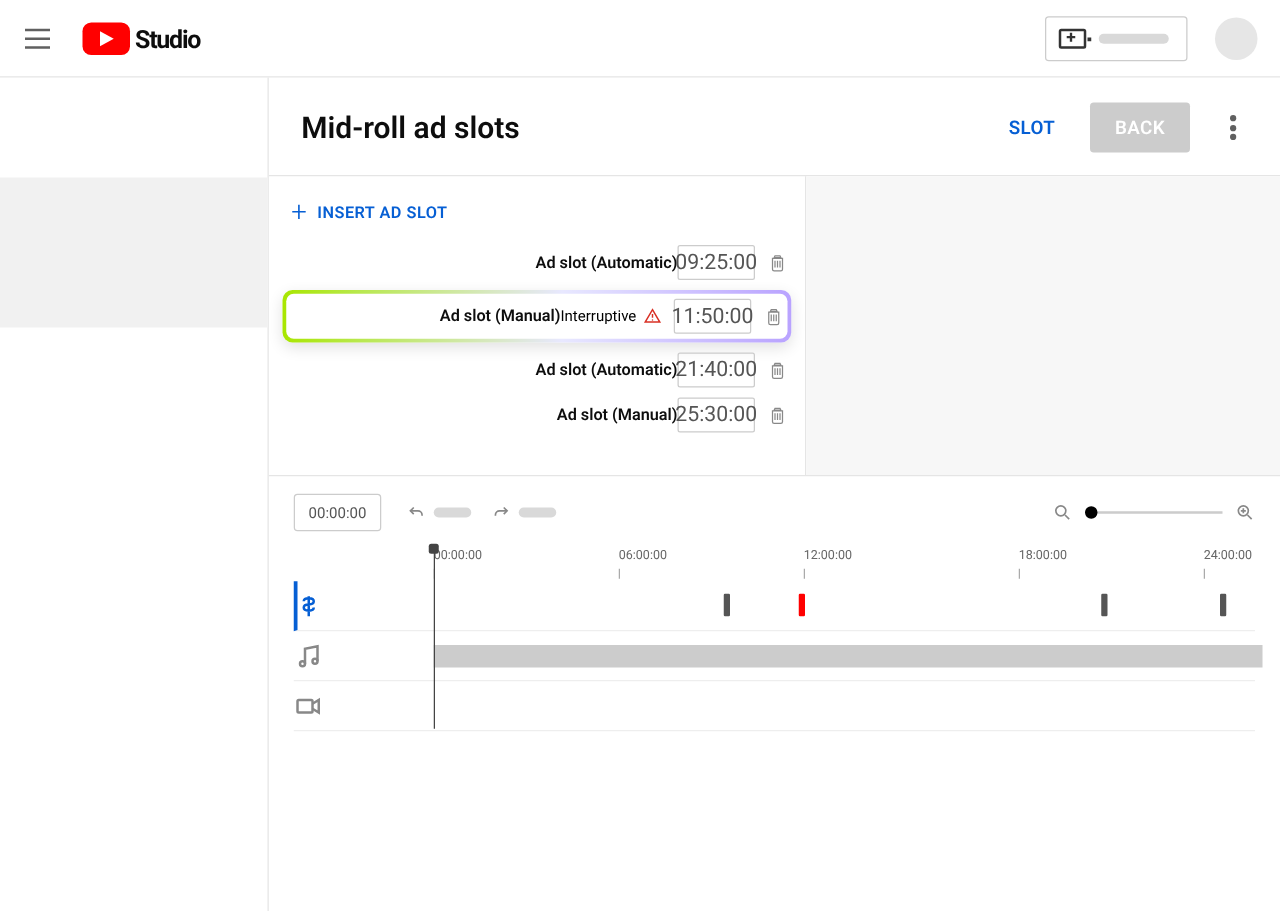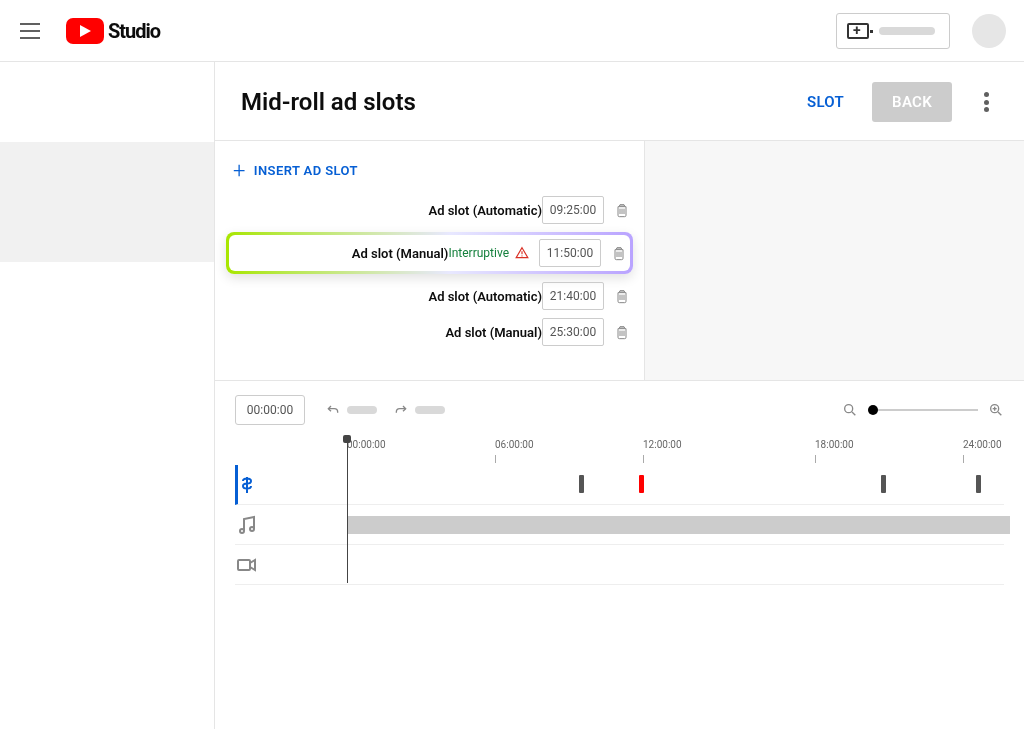--- a/index.html
+++ b/index.html
@@ -39,23 +39,23 @@
 
   
   .content { flex: 1; display: flex; flex-direction: column; border-top: 1px solid #e5e5e5; }
   .upper { display: flex; }
   .slots-panel { width: 430px; border-right: 1px solid #e5e5e5; padding: 18px 14px 30px 14px; }
   .insert-btn { display: flex; align-items: center; color: #065fd4; font-size: 13px; font-weight: 600; letter-spacing: .4px; padding: 4px; cursor: pointer; }
   .plus { font-size: 22px; font-weight: 300; margin-right: 8px; line-height: 14px; }
 
   .slot-row { display: flex; align-items: center; height: 36px; text-align: right; }
   .slot-label { font-size: 13px; font-weight: 600; flex: 1; }
-  .slot-tag { font-size: 12px; color: #15803d; margin-right: 6px; }
+  .slot-tag { font-size: 12px; color: #000000; margin-right: 6px; }
   .warn-icon { width: 14px; height: 14px; margin-right: 10px; }
-  .time-box { width: 62px; height: 28px; border: 1px solid #ccc; border-radius: 2px; font-size: 12px; color: #555; display: flex; align-items: center; justify-content: center; }
+  .time-box { width: 62px; height: 28px; border: 1px solid #ccc; border-radius: 2px; font-size: 17px; color: #555; display: flex; align-items: center; justify-content: center; }
   .trash-icon { width: 16px; height: 18px; margin-left: 10px; color: #888; cursor: pointer; }
 
   .highlight-wrap { padding: 3px; border-radius: 8px; background: linear-gradient(90deg, #a8e600 0%, #b8e84e 15%, #e8e8ff 55%, #b9a3ff 100%); margin: 4px -3px 4px -3px; box-shadow: 0 4px 12px rgba(0,0,0,0.12); }
   .highlight-inner { background: #fff; border-radius: 6px; padding: 0 3px; }
 
   
   .auto-section { padding: 26px 20px; border-top: 1px solid #e5e5e5; }
   .auto-head { display: flex; align-items: center; }
   .checkbox { width: 22px; height: 22px; background: #000; display: flex; align-items: center; justify-content: center; margin-right: 18px; }
   .auto-title { font-size: 17px; font-weight: 600; }

